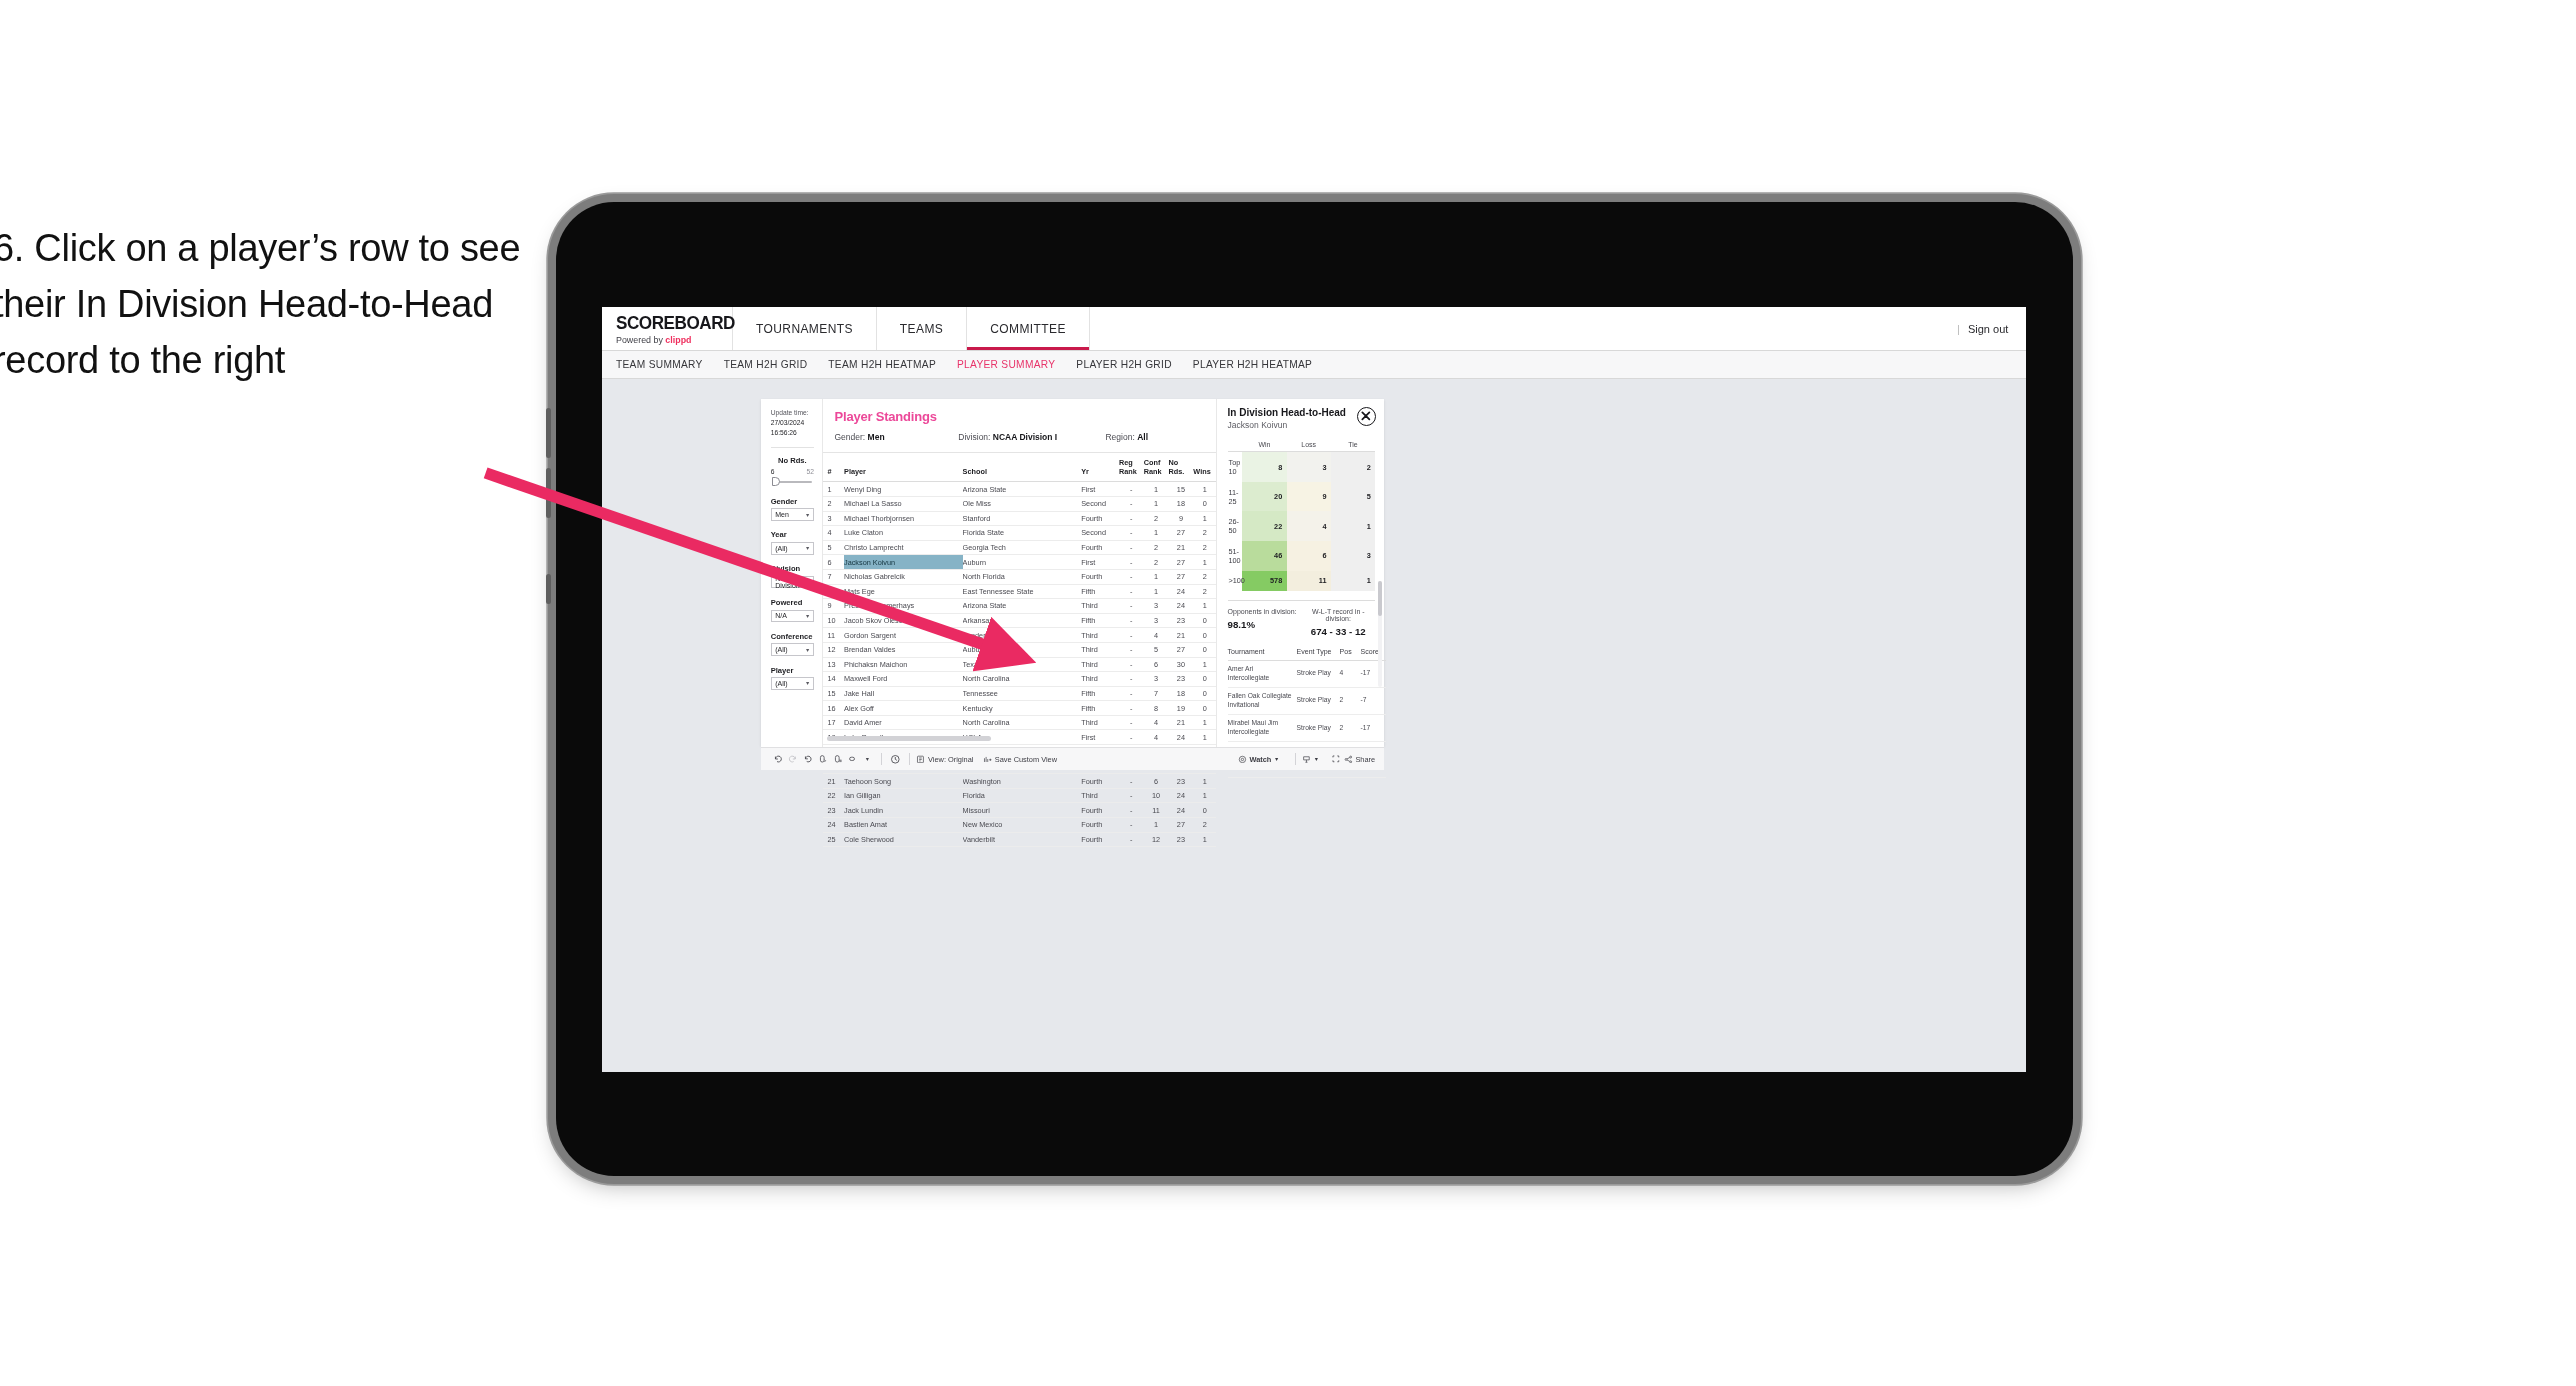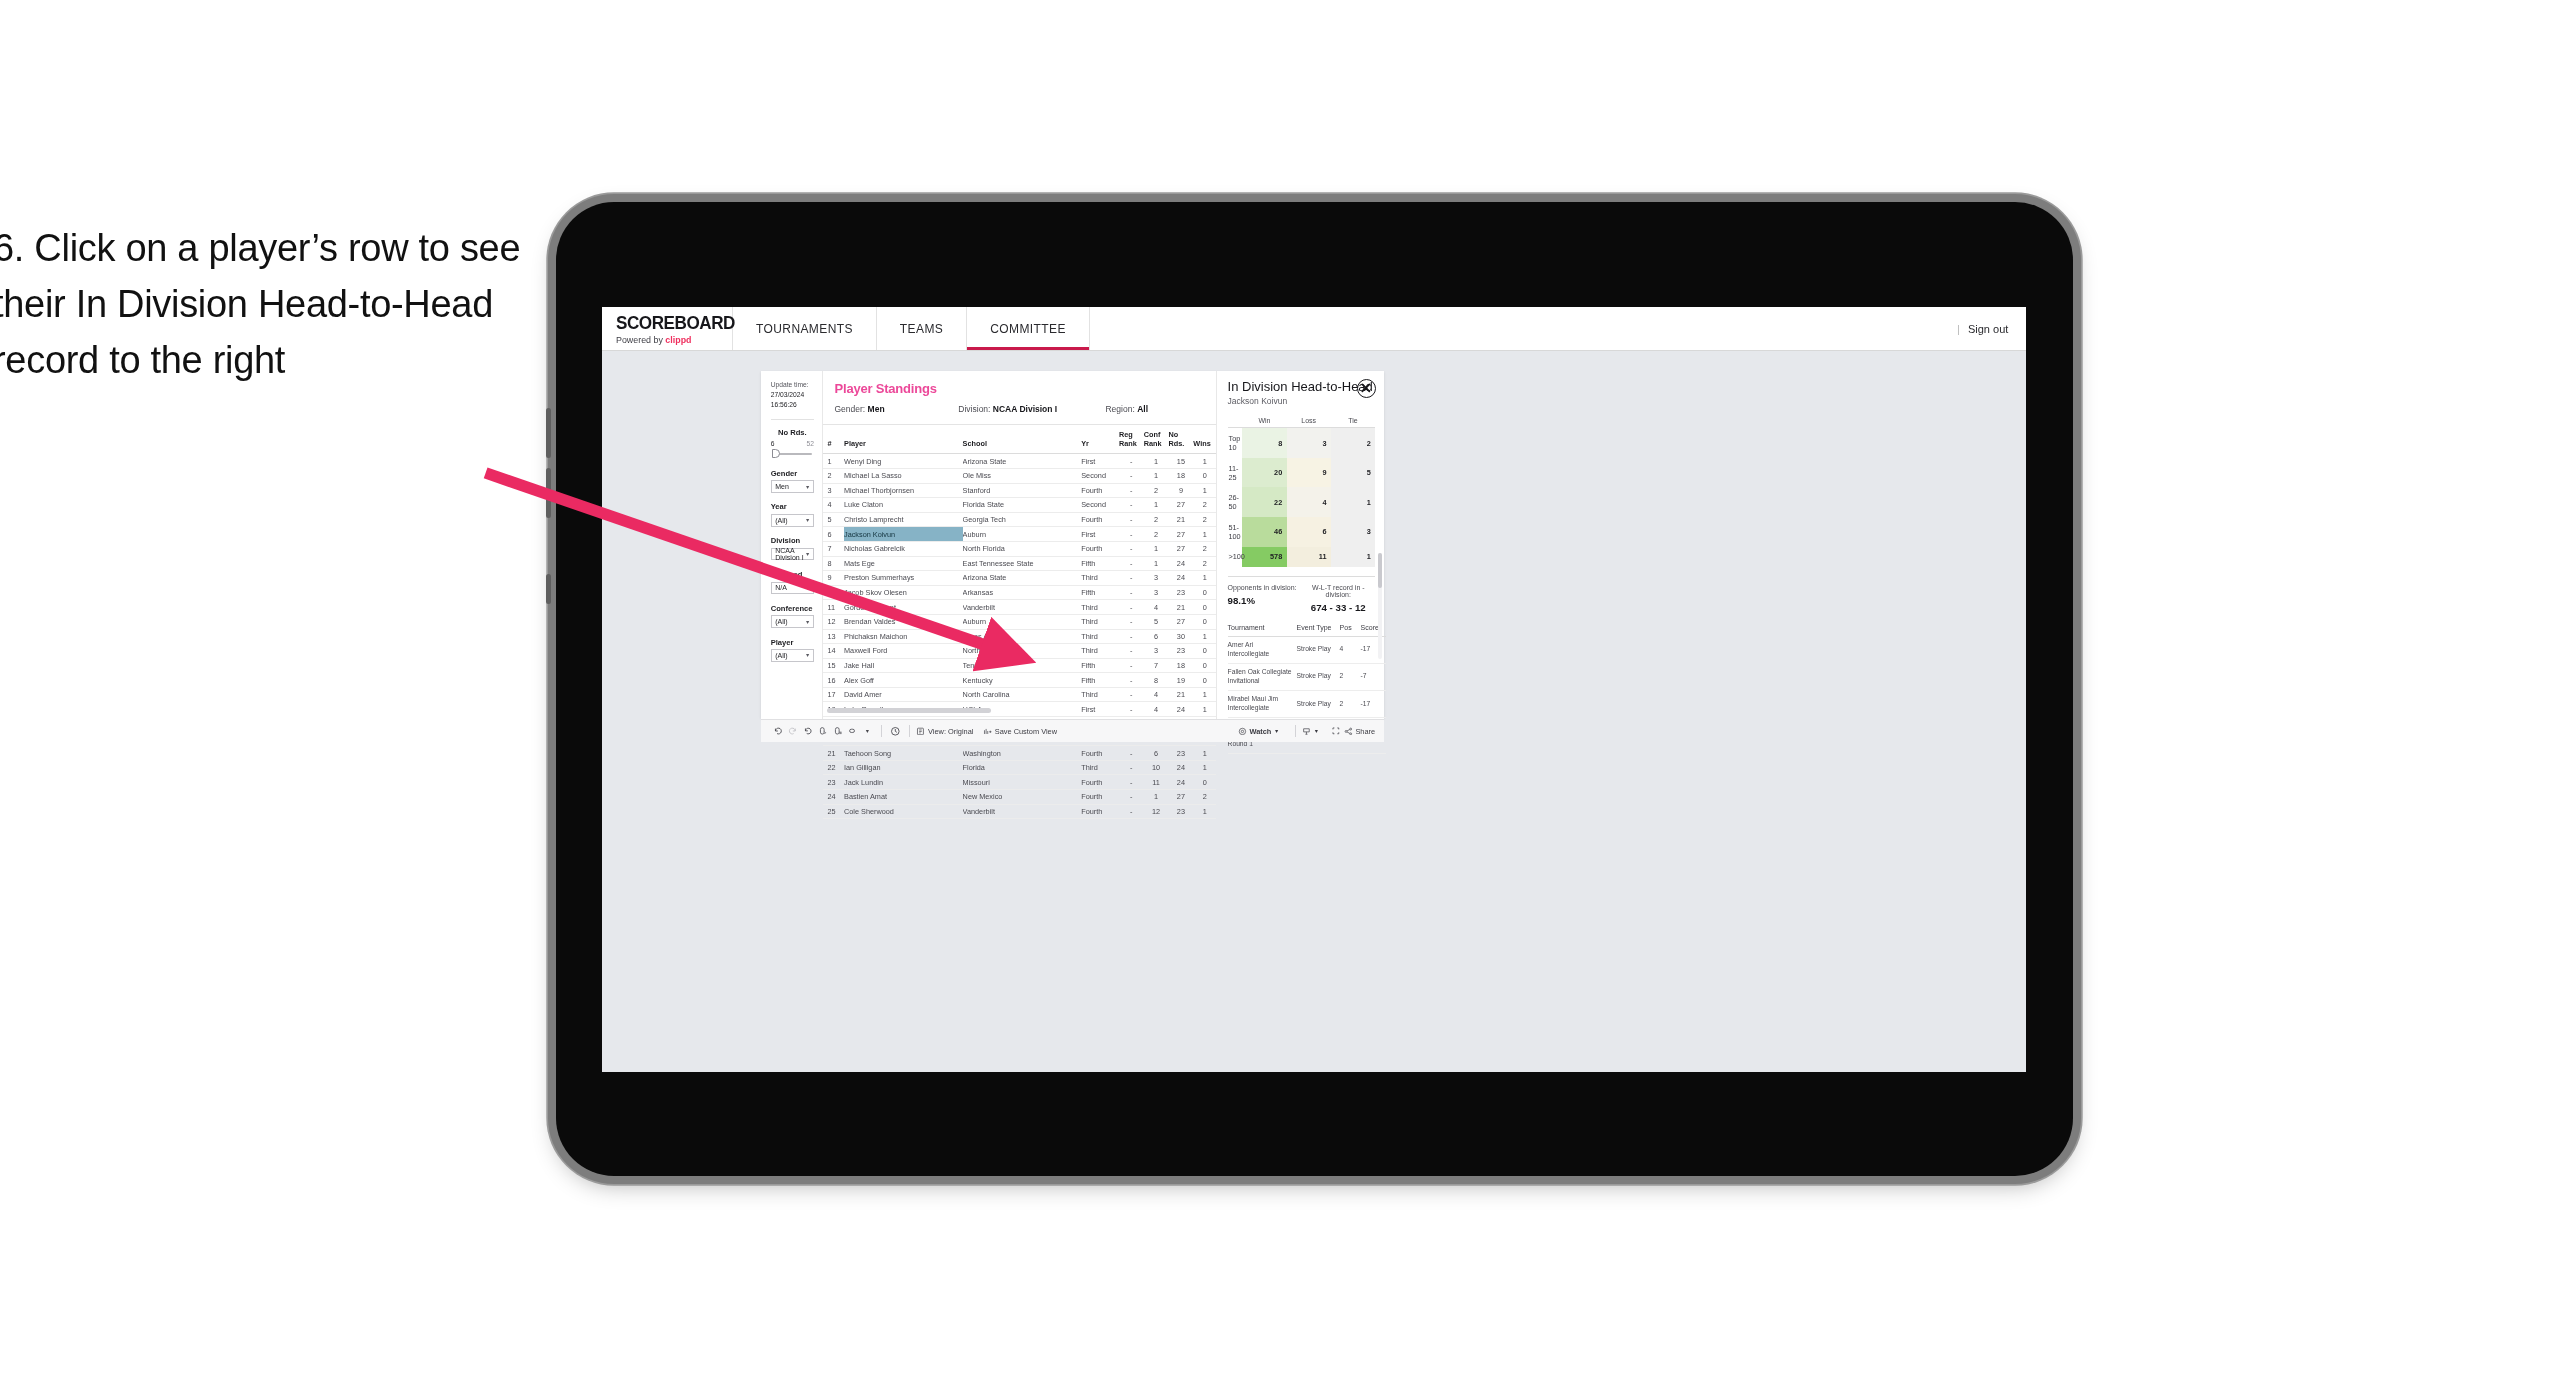--- a/index.html
+++ b/index.html
@@ -107,21 +107,21 @@
   .w-cr { width:23px; text-align:center; }
   .w-nr { width:23px; text-align:center; }
   .w-wn { width:21px; text-align:center; }
   tr.sel-row td.pname { background:#86b3c6; color:#14343f; }
   .hscroll { position:absolute; left:4.4px; bottom:5.3px; width:164px; height:5.3px;
              background:#d2d2d6; border-radius:2.7px; }
 
   
   .detail { width:168px; border-left:0.9px solid #e8e8e8; flex:none; padding:8.9px 8.9px 0 10.6px;
             position:relative; }
-  .d-title { font-size:13px; font-weight:normal; color:#17171b; }
+  .d-title { font-size:10px; font-weight:bold; color:#17171b; }
   .d-sub { font-size:8.5px; color:#5c5c63; margin-top:1.8px; }
   .closebtn { position:absolute; right:8px; top:8px; width:19.5px; height:19.5px;
               border:1.8px solid #17171b; border-radius:50%; display:flex;
               align-items:center; justify-content:center; cursor:pointer; }
   .closebtn svg { display:block; }
 
   table.h2h { border-collapse:collapse; width:100%; margin-top:10.6px; table-layout:fixed; }
   table.h2h th { font-size:7px; color:#4a4a51; font-weight:normal; text-align:center;
                  padding-bottom:3.5px; border-bottom:0.9px solid #dcdcdc; }
   table.h2h th.rh { border-bottom:0.9px solid #dcdcdc; }
@@ -179,20 +179,28 @@
         </div>
         <div class="navtab">TOURNAMENTS</div>
         <div class="navtab">TEAMS</div>
         <div class="navtab active">COMMITTEE</div>
         <div class="appbar-right">
           <span class="sep">|</span>
           <span class="signout">Sign out</span>
         </div>
       </div>
 
+      <div class="subbar">
+        <div class="subtab">TEAM SUMMARY</div>
+        <div class="subtab">TEAM H2H GRID</div>
+        <div class="subtab">TEAM H2H HEATMAP</div>
+        <div class="subtab active">PLAYER SUMMARY</div>
+        <div class="subtab">PLAYER H2H GRID</div>
+        <div class="subtab">PLAYER H2H HEATMAP</div>
+      </div>
 
       <div class="canvas">
 
         <div class="vizcard">
 
           <div class="filters">
             <div class="upd-label">Update time:</div>
             <div class="upd-val">27/03/2024 16:56:26</div>
             <div class="hr"></div>
 

